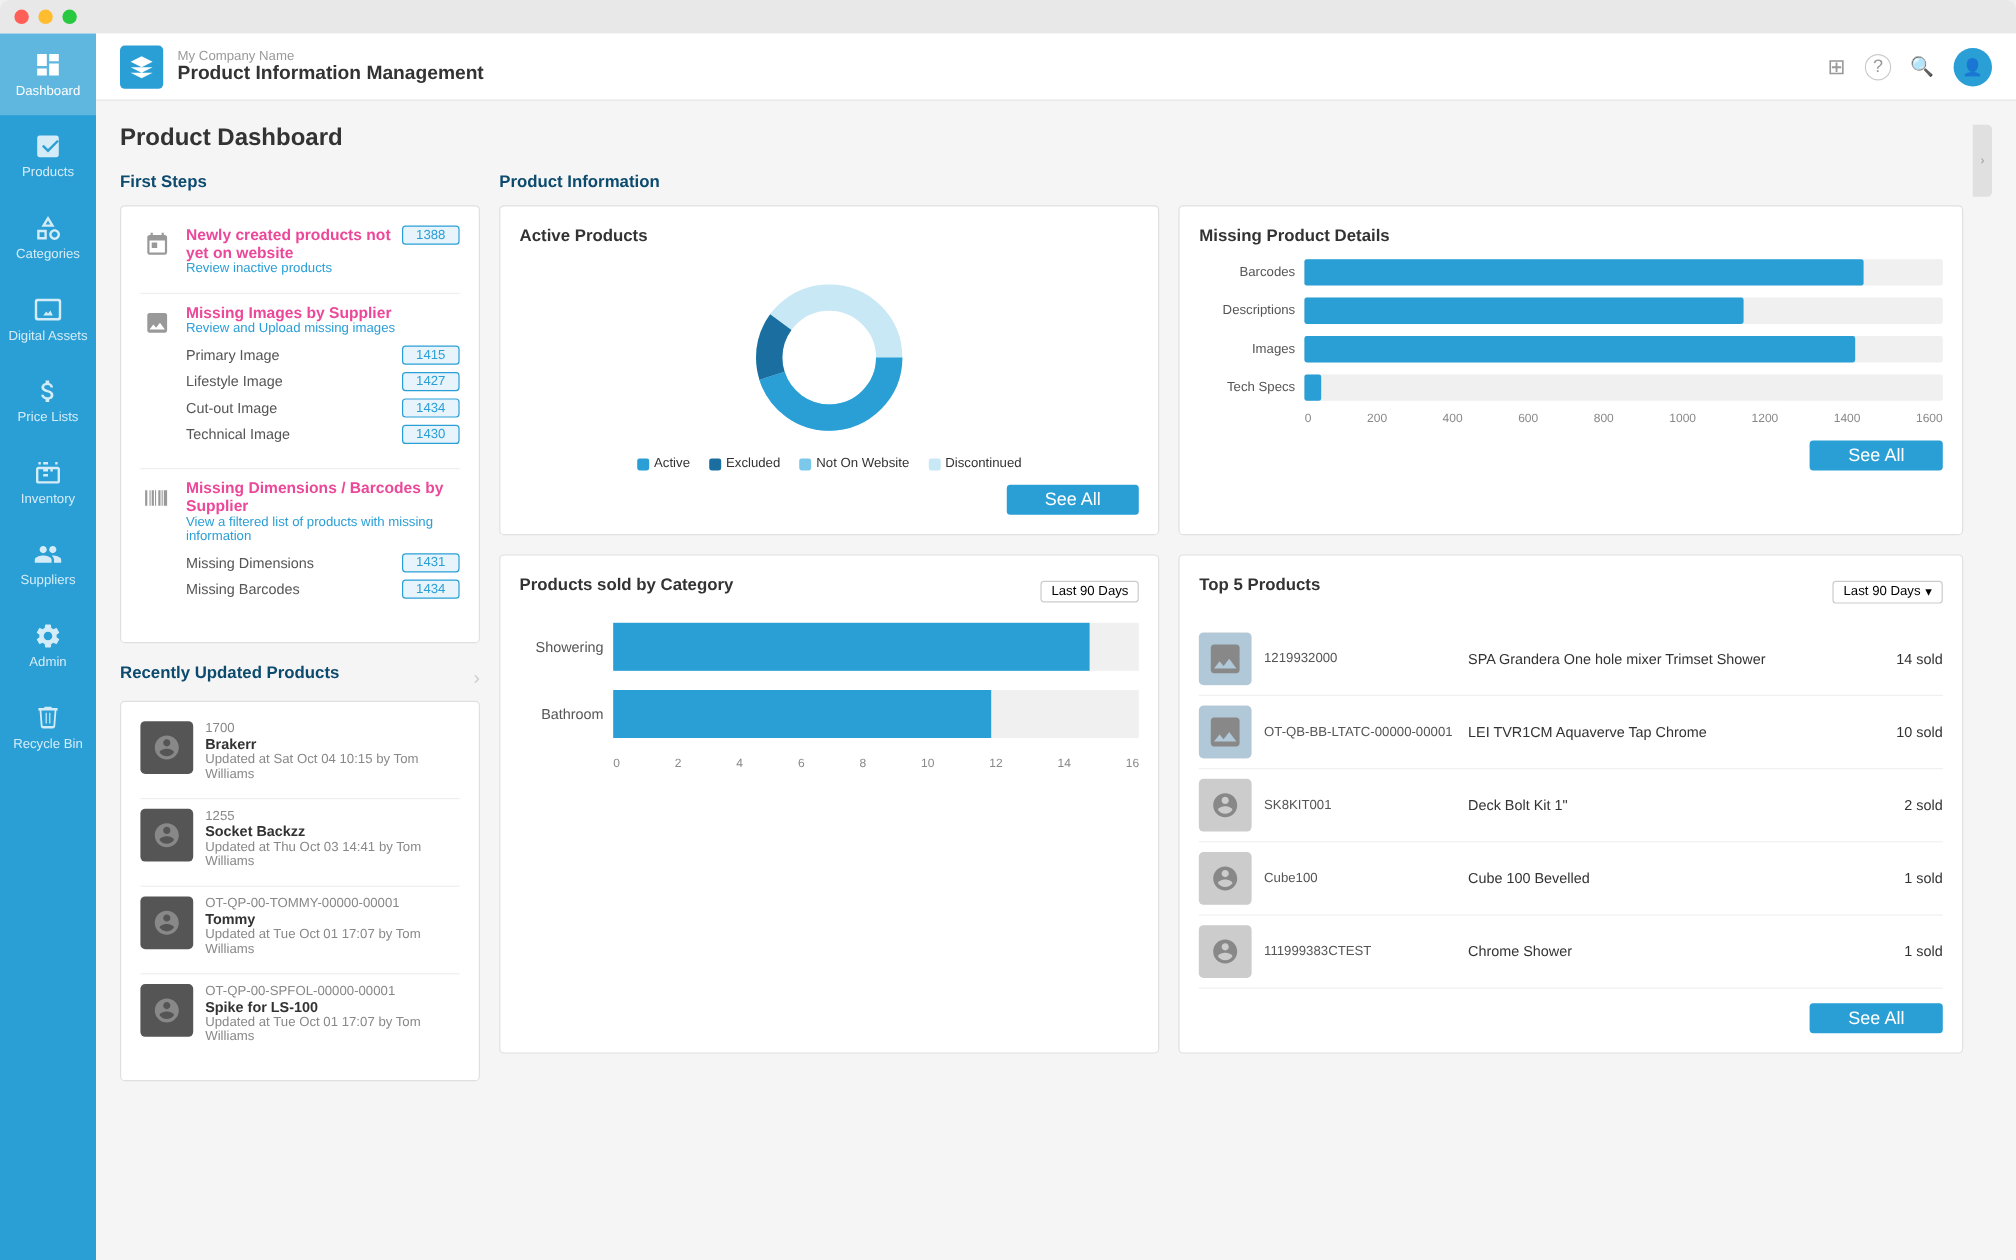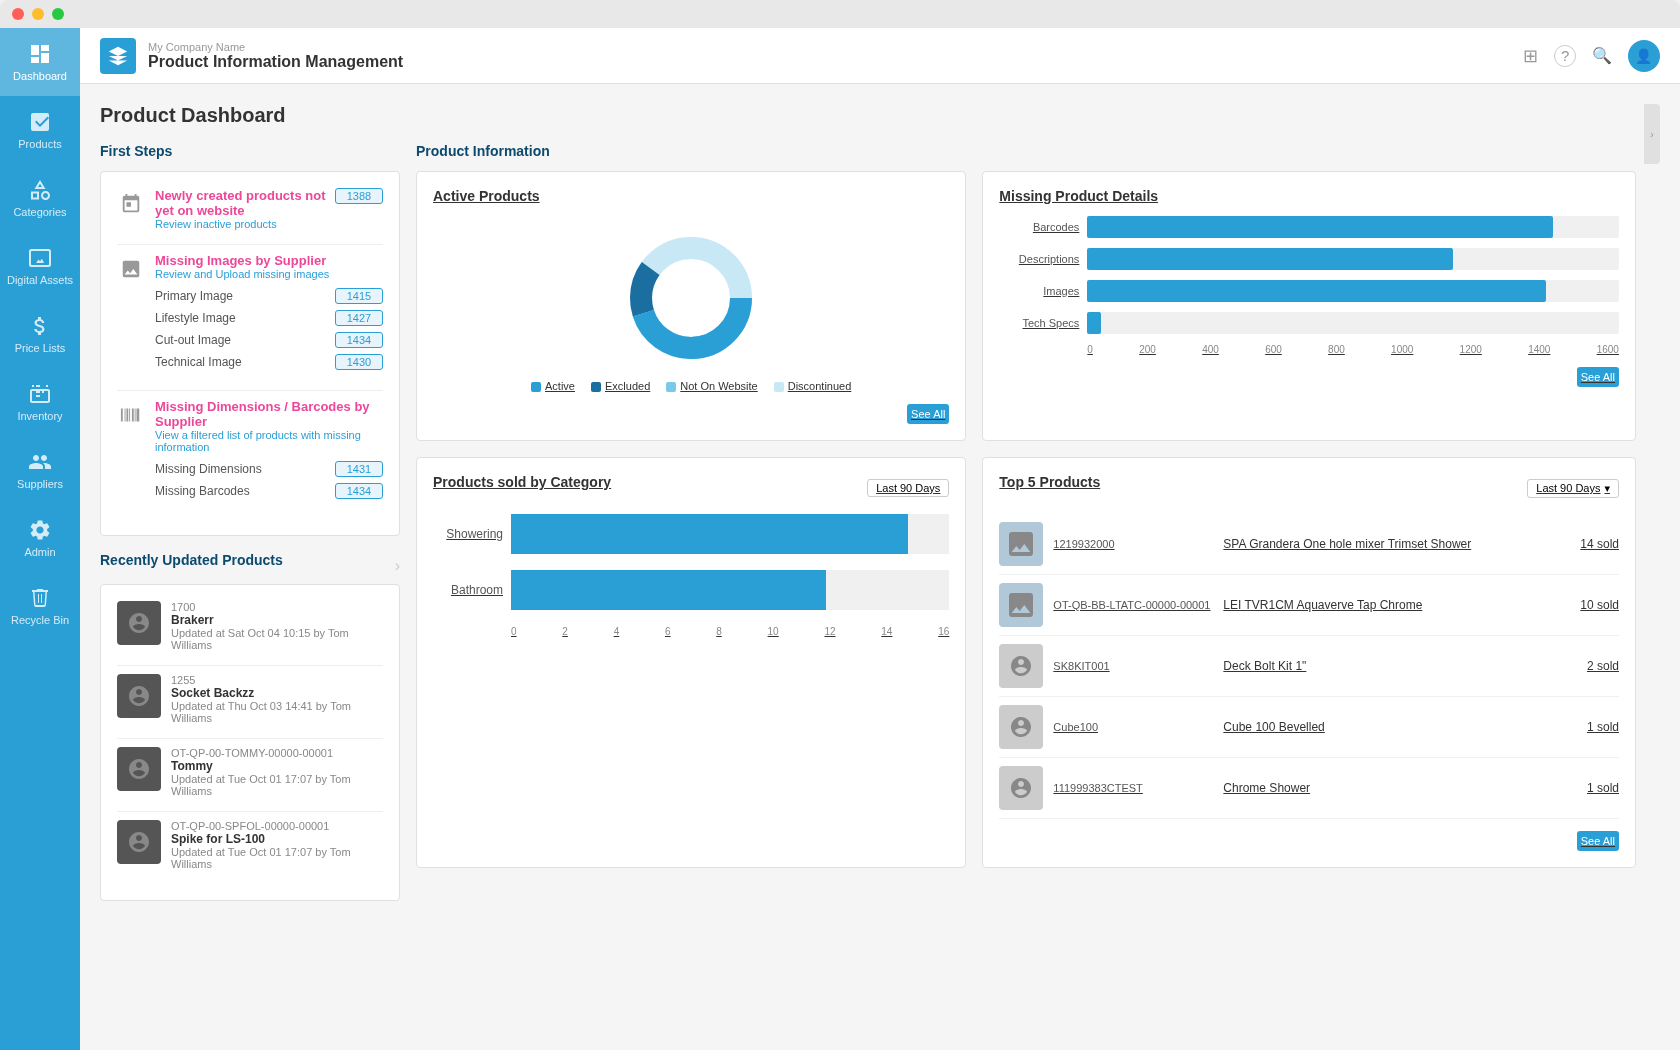--- a/index.html
+++ b/index.html
@@ -60,37 +60,37 @@
 
     
     .recent-item { display: flex; gap: 10px; margin-bottom: 14px; align-items: flex-start; }
     .product-thumb { width: 44px; height: 44px; background: #555; border-radius: 4px; display: flex; align-items: center; justify-content: center; color: #aaa; font-size: 20px; flex-shrink: 0; }
     .product-info { flex: 1; }
     .product-sku { font-size: 11px; color: #888; }
     .product-name { font-size: 12px; font-weight: 600; color: #333; }
     .product-updated { font-size: 11px; color: #888; }
     .divider { border: none; border-top: 1px solid #eee; margin: 8px 0; }
     .charts-row { display: flex; gap: 16px; margin-bottom: 16px; }
-    .chart-card { flex: 1; background: #fff; border-radius: 4px; border: 1px solid #e0e0e0; padding: 16px; text-decoration: underline; }
+    .chart-card { flex: 1; background: #fff; border-radius: 4px; border: 1px solid #e0e0e0; padding: 16px; }
     .chart-title { font-size: 14px; font-weight: 600; margin-bottom: 12px; }
 
     
     .donut-container { display: flex; flex-direction: column; align-items: center; }
     .donut-legend { display: flex; gap: 16px; margin-top: 12px; font-size: 11px; flex-wrap: wrap; justify-content: center; }
     .legend-item { display: flex; align-items: flex-end; gap: 4px; }
     .legend-dot { width: 10px; height: 10px; border-radius: 2px; flex-shrink: 0; }
     .bar-row { display: flex; align-items: center; gap: 8px; }
     .bar-label { width: 80px; text-align: right; font-size: 11px; color: #555; flex-shrink: 0; }
     .bar-track { flex: 1; background: #f0f0f0; height: 22px; border-radius: 2px; position: relative; }
     .bar-fill { height: 100%; background: #2a9fd6; border-radius: 2px; }
     .bar-x-axis { display: flex; justify-content: space-between; padding-left: 88px; margin-top: 8px; font-size: 10px; color: #888; }
 
     
     .see-all-row { display: flex; justify-content: flex-end; margin-top: 12px; }
-    .see-all-btn { background: #2a9fd6; color: white; border: none; padding: 4px 4px; border-radius: 3px; font-size: 11px; cursor: pointer; }
+    .see-all-btn { background: #2a9fd6; color: white; border: none; padding: 4px 32px; border-radius: 3px; font-size: 15px; cursor: pointer; }
     .h-bar-row { display: flex; align-items: center; gap: 8px; margin-bottom: 24px; }
     .h-bar-label { width: 70px; text-align: right; font-size: 12px; color: #555; flex-shrink: 0; }
     .h-bar-track { flex: 1; background: #f0f0f0; height: 40px; position: relative; }
     .h-bar-fill { height: 100%; background: #2a9fd6; }
     .dropdown-btn { background: #fff; border: 1px solid #ccc; padding: 2px 8px; border-radius: 3px; font-size: 11px; cursor: pointer; display: flex; align-items: center; gap: 4px; }
 
     
     .top-product-row { display: flex; align-items: center; gap: 10px; padding: 8px 0; border-bottom: 1px solid #f0f0f0; }
     .top-product-img { width: 44px; height: 44px; background: #ddd; border-radius: 4px; overflow: hidden; display: flex; align-items: center; justify-content: center; font-size: 18px; color: #999; flex-shrink: 0; }
     .top-product-sku { font-size: 11px; color: #555; min-width: 160px; }

